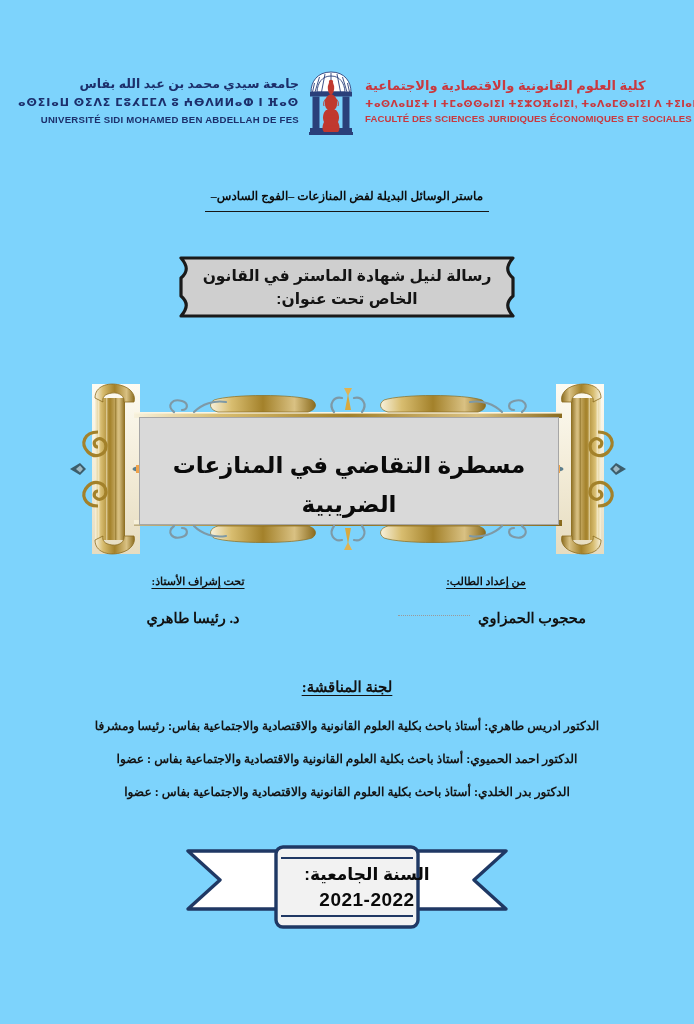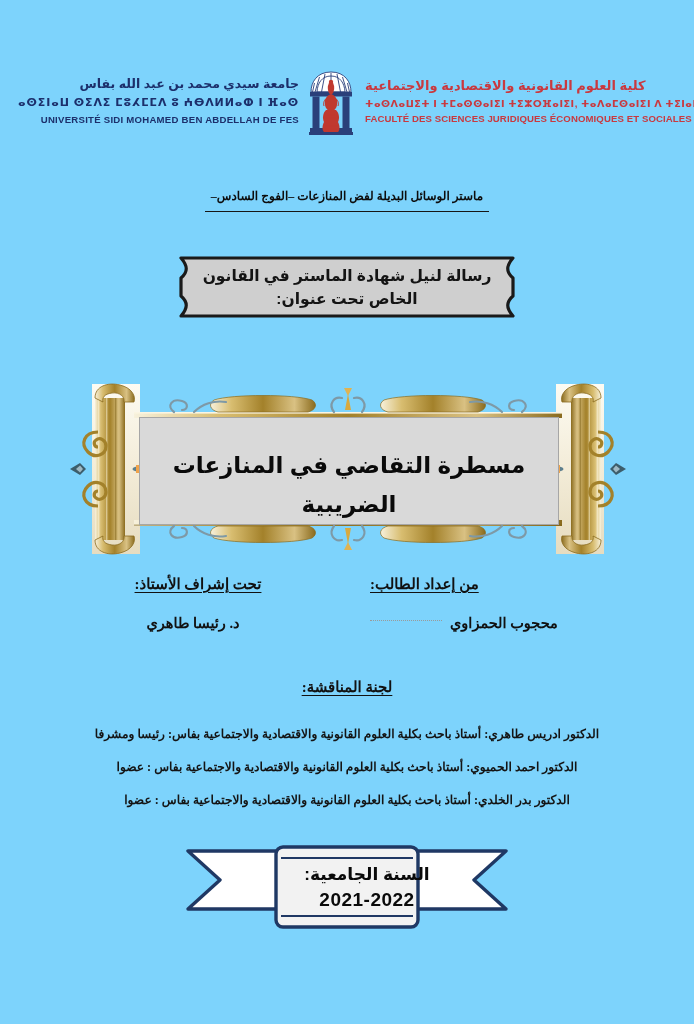--- a/index.html
+++ b/index.html
@@ -206,27 +206,27 @@
     top: 575px;
     left: 0;
     width: 694px;
     height: 80px;
     direction: rtl;
   }
   .credit-col {
     position: absolute;
     top: 0;
   }
-  .credit-col.student { right: 58px; width: 266px; text-align: left; }
+  .credit-col.student { right: 58px; width: 266px; text-align: center; }
   .credit-col.supervisor { left: 78px; width: 246px; text-align: center; }
 
   .credit-head {
     font-family: "Liberation Serif", "DejaVu Serif", serif;
     font-weight: bold;
-    font-size: 15px;
+    font-size: 11px;
     color: #111;
     text-decoration: underline;
     text-underline-offset: 3px;
     direction: rtl;
     white-space: nowrap;
   }
   .credit-name {
     margin-top: 22px;
     font-family: "Liberation Serif", "DejaVu Serif", serif;
     font-weight: bold;
@@ -262,21 +262,21 @@
     font-family: "Liberation Serif", "DejaVu Serif", serif;
     font-weight: bold;
     font-size: 15px;
     color: #111;
     text-decoration: underline;
     text-underline-offset: 3px;
     white-space: nowrap;
     text-align: center;
   }
   .jury-list {
-    margin-top: 32px;
+    margin-top: 24px;
   }
   .jury-row {
     font-family: "Liberation Serif", "DejaVu Serif", serif;
     font-weight: bold;
     font-size: 12.2px;
     color: #141414;
     line-height: 1;
     margin-bottom: 21px;
     white-space: nowrap;
     direction: rtl;

